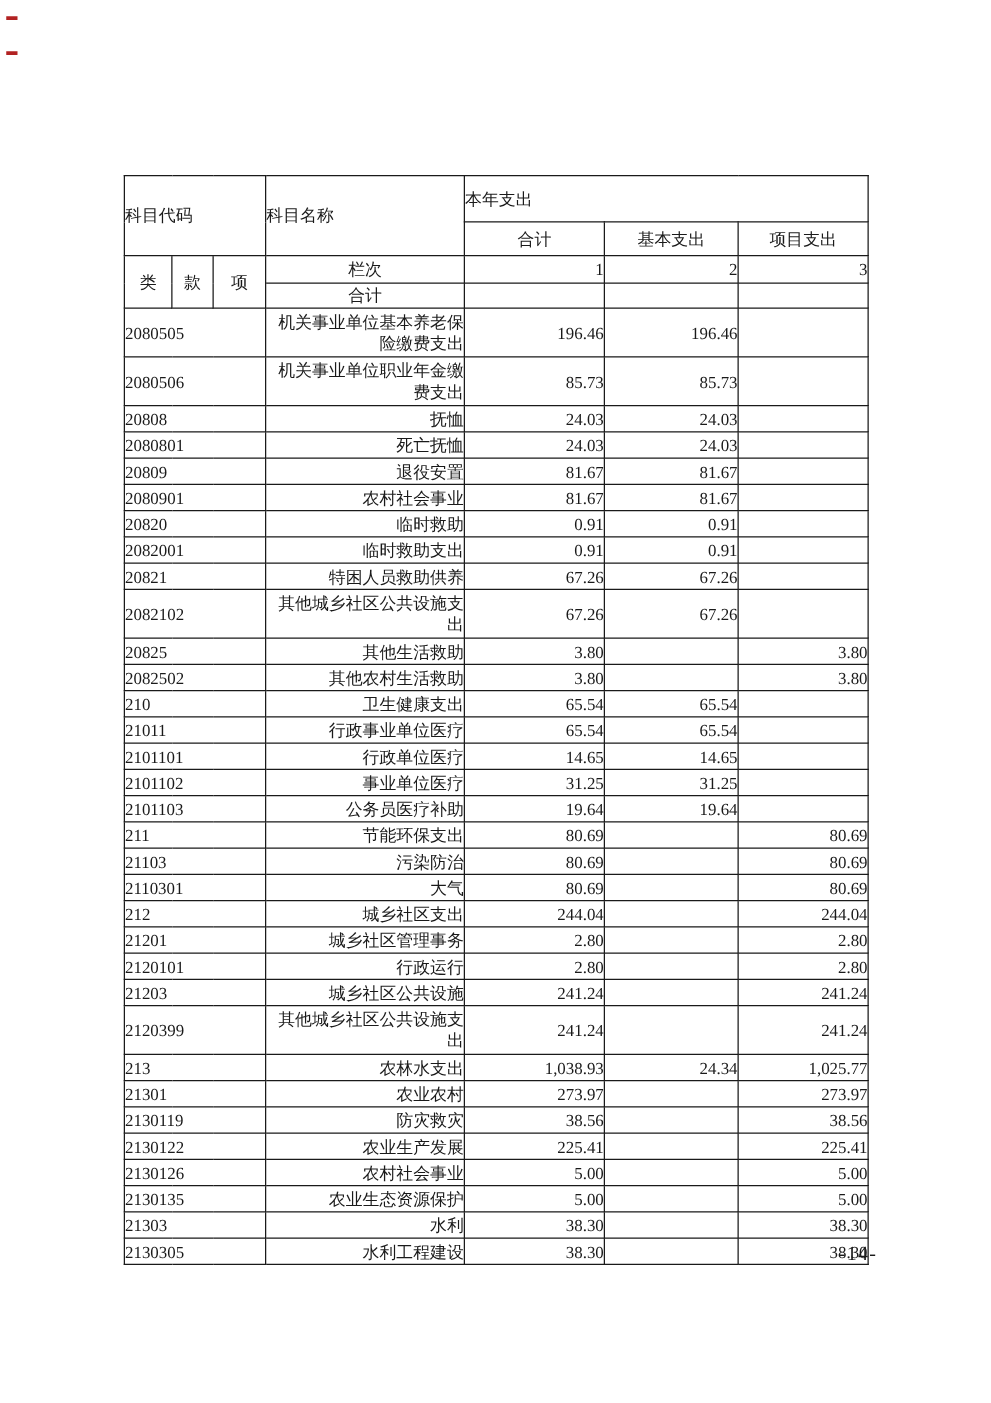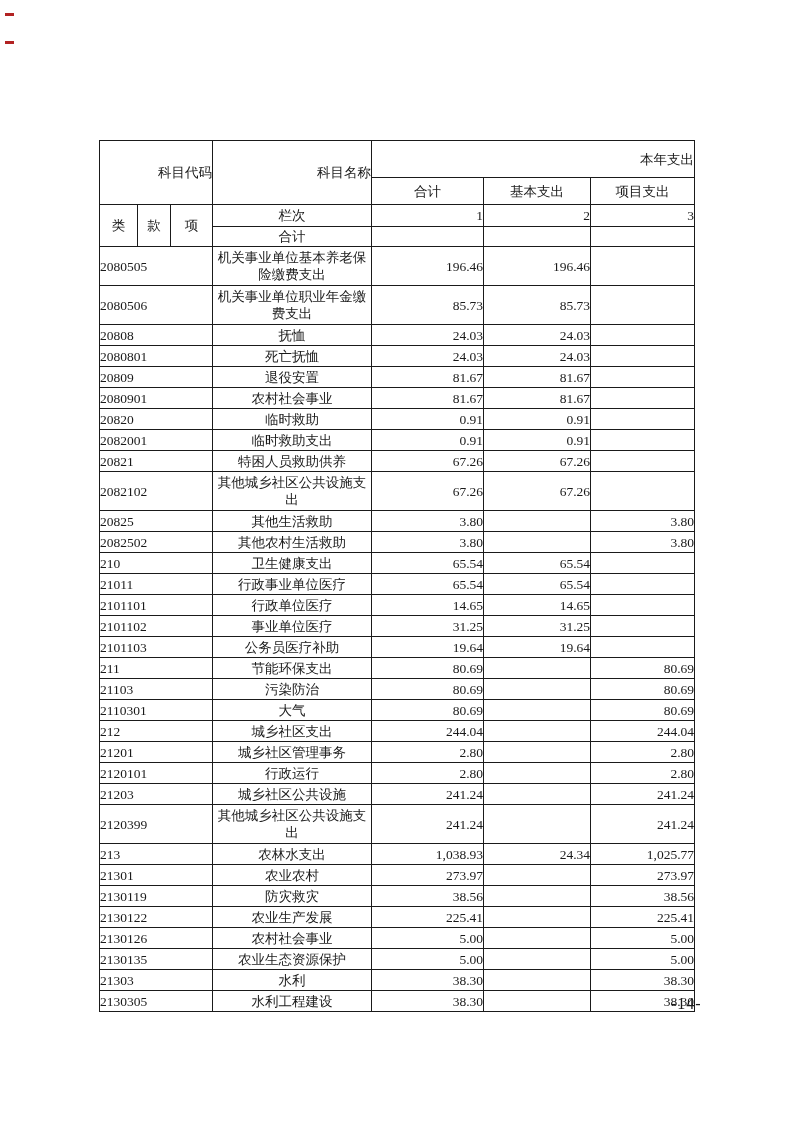--- a/index.html
+++ b/index.html
@@ -39,36 +39,36 @@
     font-family: "Liberation Serif", "DejaVu Serif", serif;
     font-size: 13.5px;
     font-weight: normal;
     line-height: 17px;
     vertical-align: middle;
     padding: 0;
     overflow: hidden;
     word-break: break-all;
   }
   
-  tr.hdr-1 th { height: 36px; text-align: right; }
+  tr.hdr-1 th { height: 36px; text-align: left; }
   tr.hdr-2 td { height: 26px; text-align: center; }
   tr.hdr-3 td { height: 21px; }
   tr.hdr-4 td { height: 19px; }
   td.center { text-align: center; }
   td.num {
     text-align: right;
     padding-right: 3px;
     font-family: "Liberation Serif", "DejaVu Serif", serif;
   }
   td.code {
     text-align: left;
     padding-left: 3px;
   }
   td.name {
-    text-align: center;
+    text-align: right;
     padding-left: 2px;
   }
   tbody.data tr td { height: 20px; }
   tbody.data tr.tall td { height: 38px; }
 
   .page-number {
     position: absolute;
     left: 671px;
     top: 995px;
     font-size: 16px;

